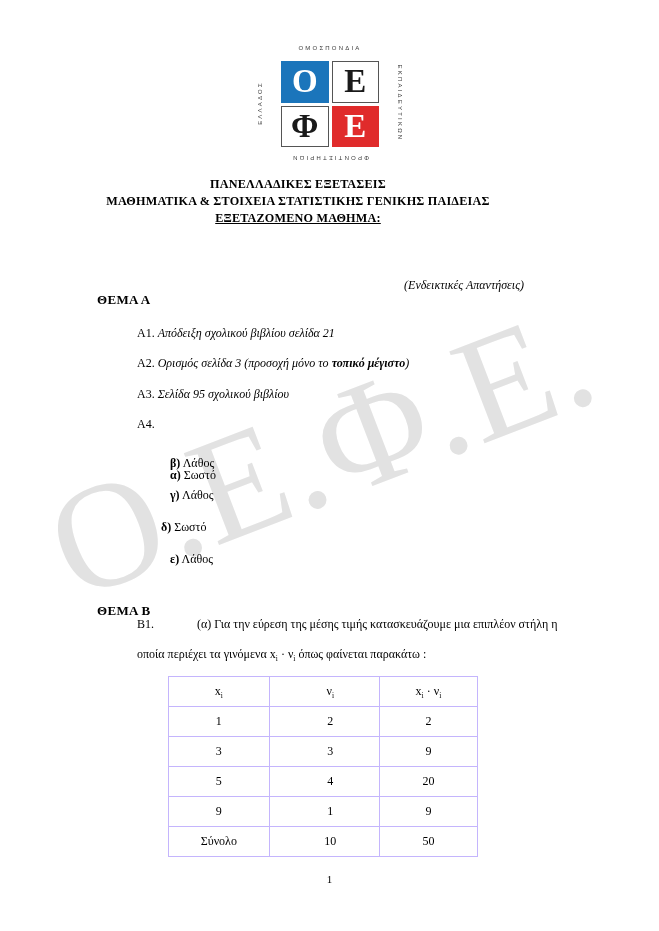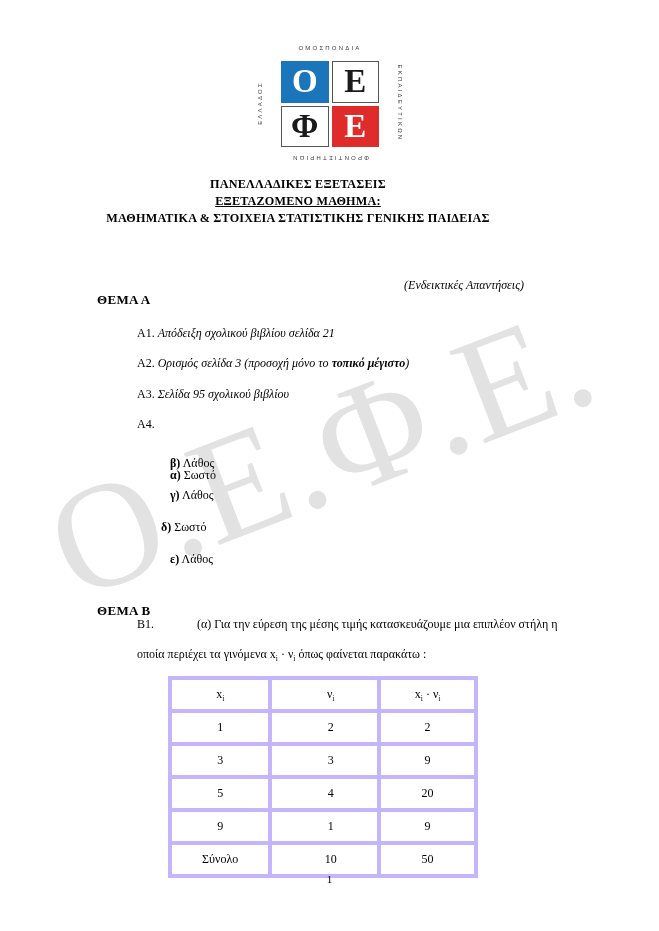--- a/index.html
+++ b/index.html
@@ -152,21 +152,21 @@
 
   
   #stat-table {
     position: absolute;
     left: 168px;
     top: 676px;
     width: 310px;
     border-collapse: collapse;
   }
   #stat-table td {
-    border: 4px solid #c4b5fd;
+    border: 1px solid #c4b5fd;
     height: 29px;
     text-align: center;
     vertical-align: middle;
     font-size: 12px;
     padding: 0;
   }
   #stat-table .col0 { width: 104px; }
   #stat-table .col1 { width: 103px; padding-left: 12px; }
   #stat-table .col2 { width: 103px; }
 
@@ -199,22 +199,22 @@
       <div class="logo-grid">
         <div class="logo-cell cell-blue">Ο</div>
         <div class="logo-cell cell-whiteE">Ε</div>
         <div class="logo-cell cell-whiteF">Φ</div>
         <div class="logo-cell cell-red">Ε</div>
       </div>
     </div>
 
     <div class="doc-titles">
       <div class="tline">ΠΑΝΕΛΛΑΔΙΚΕΣ ΕΞΕΤΑΣΕΙΣ</div>
+      <div class="tline">ΜΑΘΗΜΑΤΙΚΑ &amp; ΣΤΟΙΧΕΙΑ ΣΤΑΤΙΣΤΙΚΗΣ ΓΕΝΙΚΗΣ ΠΑΙΔΕΙΑΣ</div>
       <div class="tline underlined">ΕΞΕΤΑΖΟΜΕΝΟ ΜΑΘΗΜΑ:</div>
-      <div class="tline">ΜΑΘΗΜΑΤΙΚΑ &amp; ΣΤΟΙΧΕΙΑ ΣΤΑΤΙΣΤΙΚΗΣ ΓΕΝΙΚΗΣ ΠΑΙΔΕΙΑΣ</div>
     </div>
 
     <div class="subtitle-italic">(Ενδεικτικές Απαντήσεις)</div>
 
     <div class="section-head" style="left:97px; top:292px;">ΘΕΜΑ  Α</div>
 
     <div class="para" style="left:97px; top:325px;">
       <b>Α1.</b>
       <i>Απόδειξη σχολικού βιβλίου σελίδα 21</i>
     </div>

